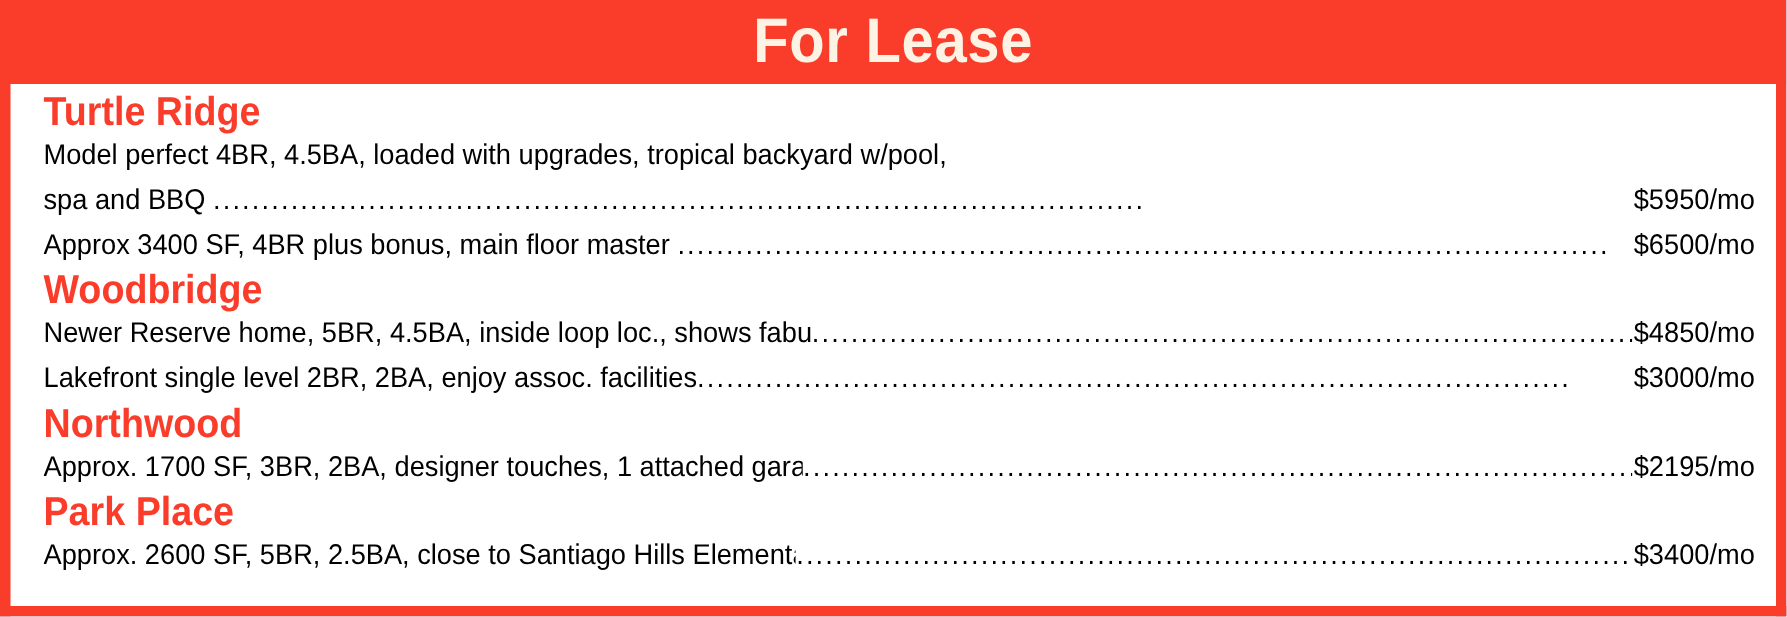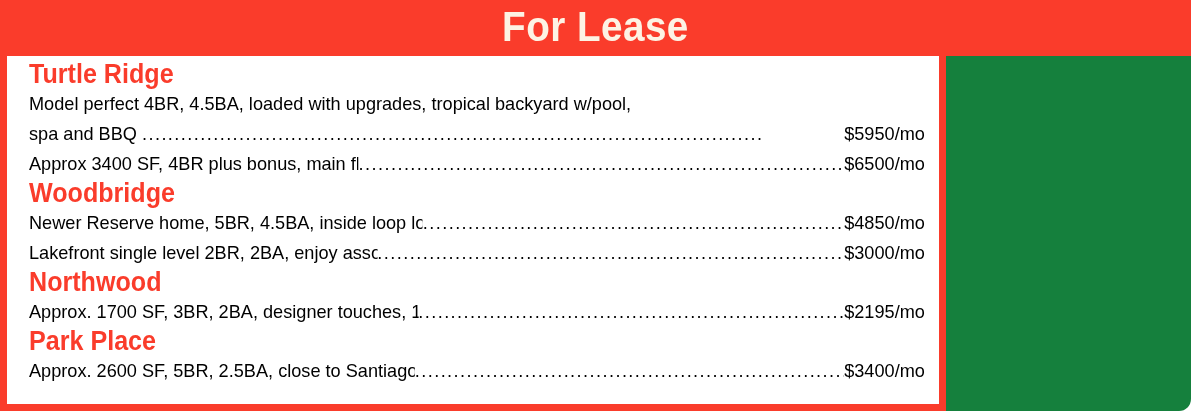--- a/index.html
+++ b/index.html
@@ -11,23 +11,22 @@
     width: 1191px;
     height: 411px;
     font-family: "Liberation Sans", sans-serif;
     overflow: hidden;
   }
 
   #ad {
     width: 1191px;
     height: 411px;
     box-sizing: border-box;
-    background: #15803d;
+    background: #0ea5e9;
     position: relative;
-    border-radius: 12px;
   }
 
   
   .header-bar {
     height: 56px;
     background: #fa3c2b;
     display: flex;
     align-items: center;
     justify-content: center;
     box-sizing: border-box;
@@ -43,21 +42,21 @@
     transform-origin: center;
     white-space: nowrap;
     padding-bottom: 3px;
   }
 
   
   .body-frame {
     position: absolute;
     left: 0;
     top: 56px;
-    width: 946px;
+    width: 1191px;
     height: 355px;
     box-sizing: border-box;
     border-left: 7px solid #fa3c2b;
     border-right: 7px solid #fa3c2b;
     border-bottom: 7px solid #fa3c2b;
     background: #ffffff;
     padding: 2px 0 12px 0;
     overflow: hidden;
   }
   .body-inner {

